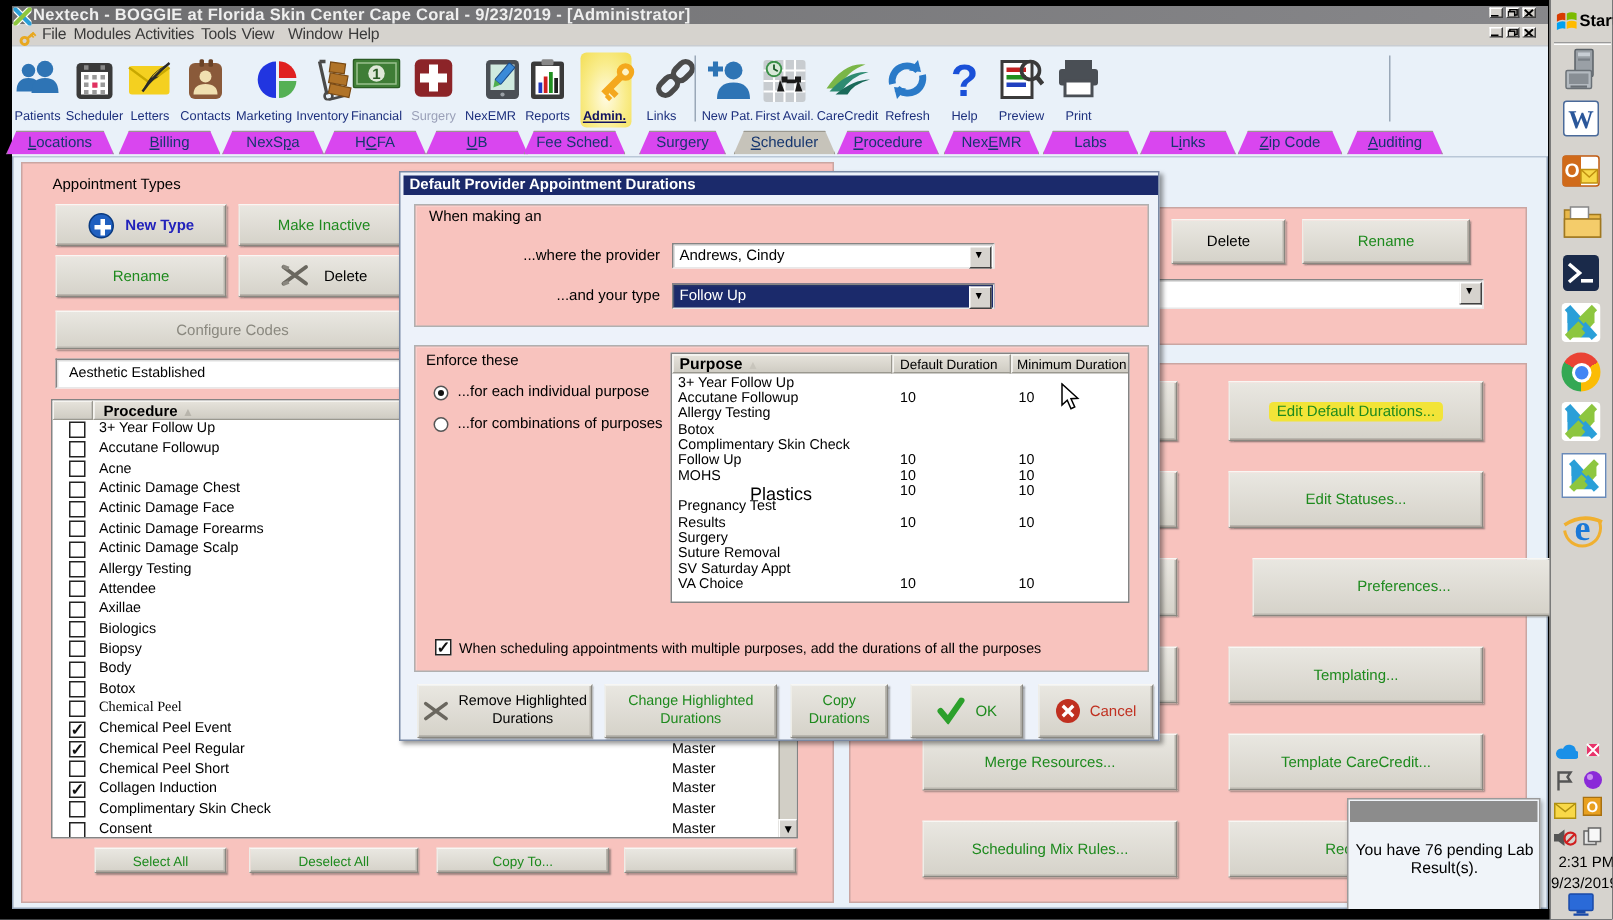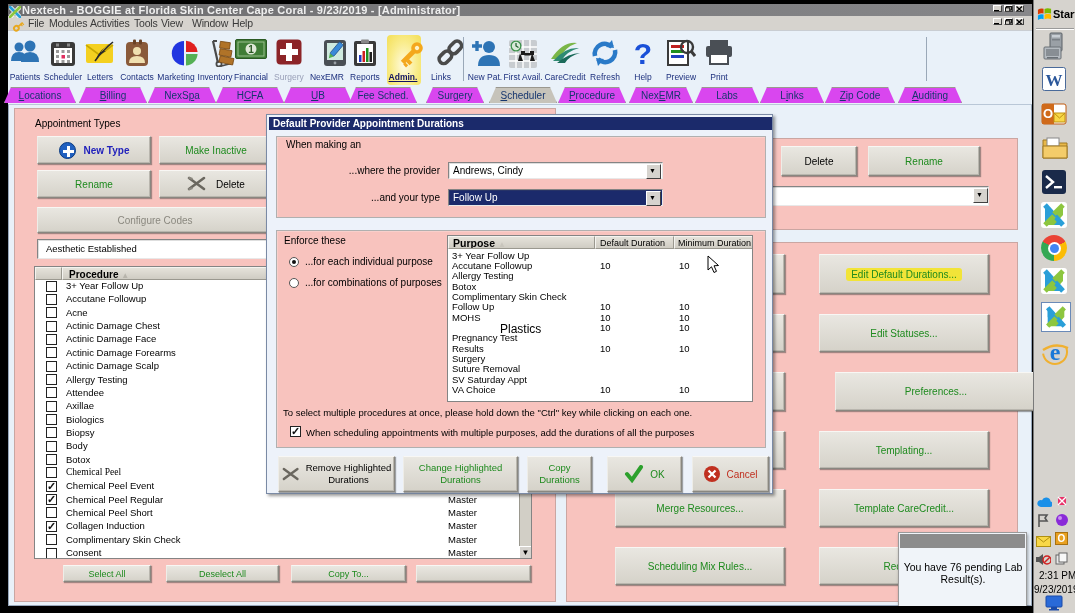--- a/index.html
+++ b/index.html
@@ -443,21 +443,20 @@
         <div class="txt" style="left:4px;top:106.6px;font-size:9.5px;">Results</div>
         <div class="txt" style="left:152px;top:106.6px;font-size:9.5px;">10</div>
         <div class="txt" style="left:231px;top:106.6px;font-size:9.5px;">10</div>
         <div class="txt" style="left:4px;top:117.0px;font-size:9.5px;">Surgery</div>
         <div class="txt" style="left:4px;top:127.3px;font-size:9.5px;">Suture Removal</div>
         <div class="txt" style="left:4px;top:137.7px;font-size:9.5px;">SV Saturday Appt</div>
         <div class="txt" style="left:4px;top:148.0px;font-size:9.5px;">VA Choice</div>
         <div class="txt" style="left:152px;top:148.0px;font-size:9.5px;">10</div>
         <div class="txt" style="left:231px;top:148.0px;font-size:9.5px;">10</div>
       </div>
-      <div class="txt" style="left:16px;top:292px;font-size:9.5px !important;">To select multiple procedures at once, please hold down the "Ctrl" key while clicking on each one.</div>
       <div class="chk on" style="left:23px;top:311px;"></div>
       <div class="txt" style="left:39px;top:312px;font-size:9.5px !important;">When scheduling appointments with multiple purposes, add the durations of all the purposes</div>
       <div class="btn" style="left:11px;top:341px;width:117px;height:36px;font-size:9.5px;line-height:1.3;">
         <svg class="scis" width="20" height="15" viewBox="0 0 22 16" style="flex:none">
             <path d="M2 2 L17 13 M17 2 L2 13" stroke="#6a675f" stroke-width="2.6" stroke-linecap="round"></path>
           </svg>
         <span>Remove Highlighted<br>Durations</span>
         </div>
       <div class="btn green" style="left:136px;top:341px;width:115px;height:36px;font-size:9.5px;line-height:1.3;">Change Highlighted<br>Durations</div>
       <div class="btn green" style="left:260px;top:341px;width:65px;height:36px;font-size:9.5px;line-height:1.3;">Copy<br>Durations</div>

